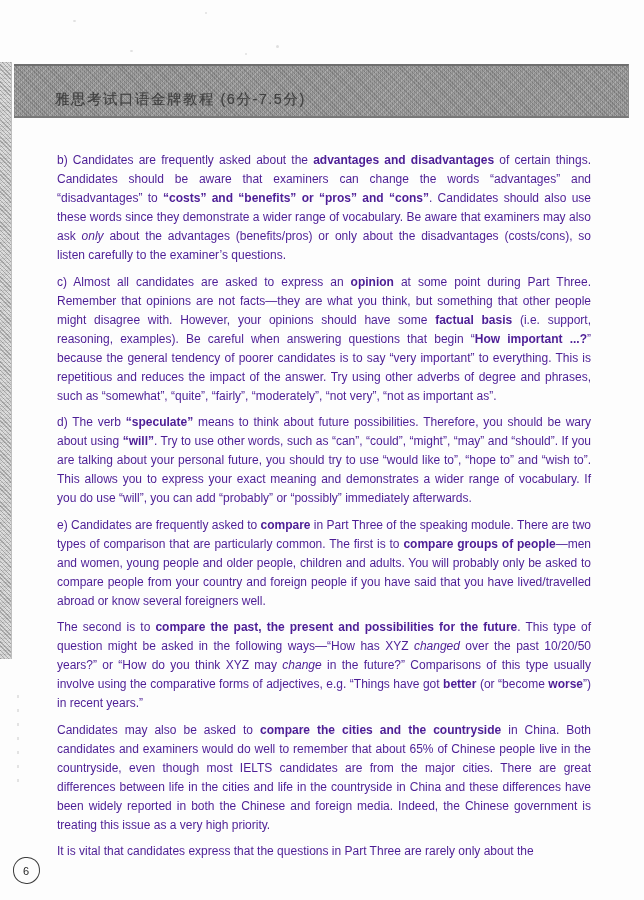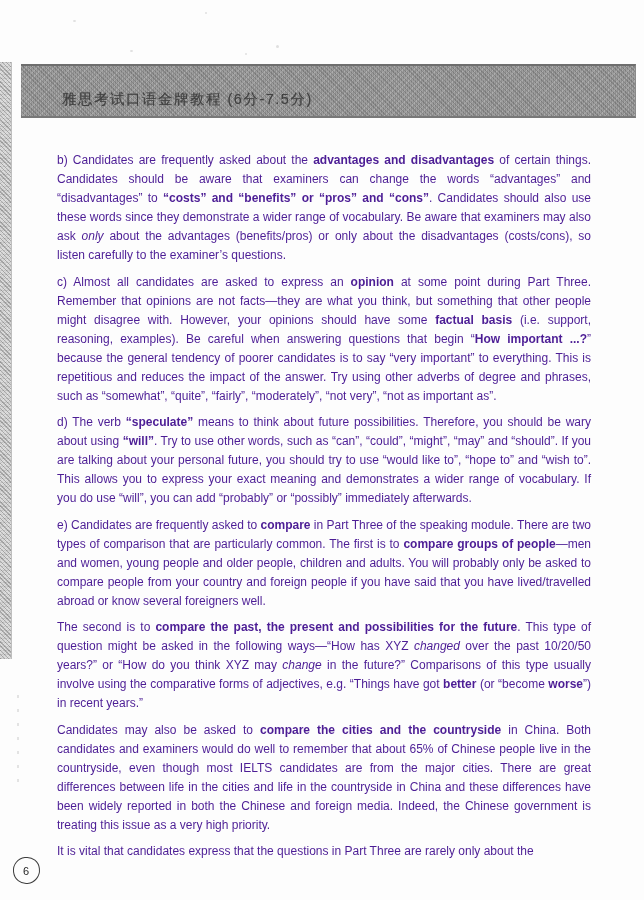--- a/index.html
+++ b/index.html
@@ -12,21 +12,21 @@
     position:absolute;left:0;top:62px;width:11px;height:597px;
     background-color:#d0d0d0;
     background-image:
       repeating-linear-gradient(45deg, rgba(0,0,0,.22) 0 1px, transparent 1px 3px),
       repeating-linear-gradient(-45deg, rgba(255,255,255,.30) 0 1px, transparent 1px 2px),
       repeating-linear-gradient(0deg, rgba(0,0,0,.08) 0 1px, transparent 1px 4px);
     border-right:1px solid #bfbfbf;
   }
   
   .header-band{
-    position:absolute;left:21px;top:64px;width:615px;height:54px;
+    position:absolute;left:14px;top:64px;width:615px;height:54px;
     box-sizing:border-box;
     background-color:#9e9e9e;
     background-image:
       repeating-linear-gradient(45deg, rgba(30,30,30,.18) 0 1px, transparent 1px 3px),
       repeating-linear-gradient(135deg, rgba(255,255,255,.16) 0 1px, transparent 1px 4px),
       repeating-linear-gradient(90deg, rgba(0,0,0,.10) 0 1px, transparent 1px 2px);
     border-top:2px solid #6e6e6e;
     border-bottom:2px solid #787878;
     border-right:1px solid #8a8a8a;
     display:flex;align-items:flex-end;

